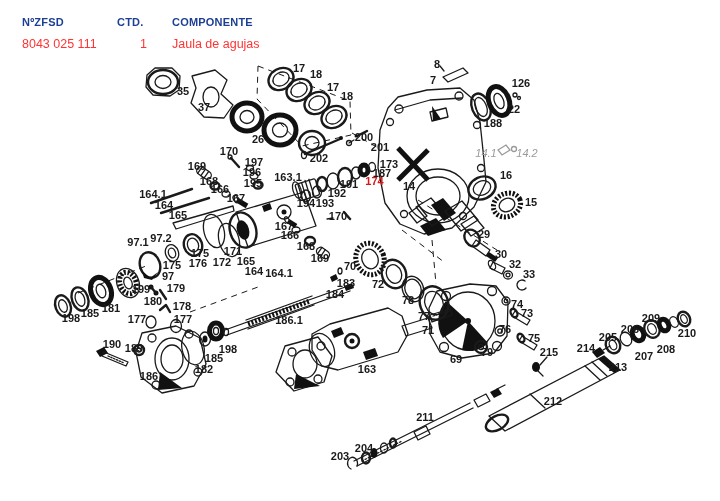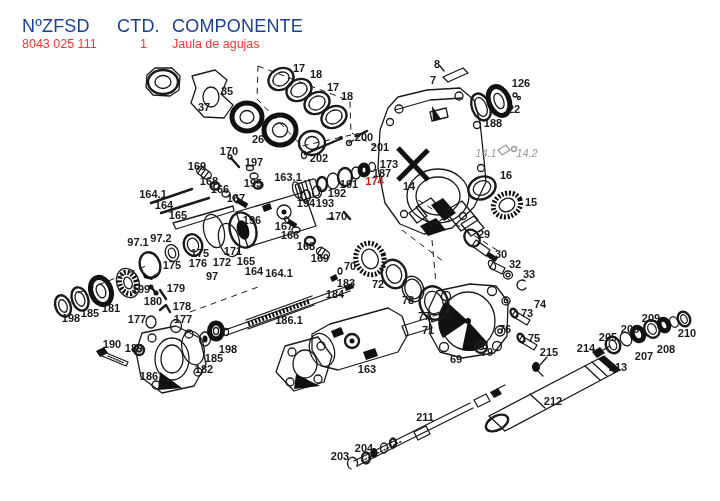--- a/index.html
+++ b/index.html
@@ -1,18 +1,18 @@
 <!DOCTYPE html>
 <html style="--blue: #1c3f94; --red: #ff3333; --hl: #d81818;"><head>
 <meta charset="utf-8">
 <style>
   html,body{margin:0;padding:0;background:#fff;}
   .screen{position:relative;width:720px;height:501px;background:#ffffff;
           font-family:"Liberation Sans",sans-serif;overflow:hidden;}
-  .hcell{position:absolute;font-weight:normal;font-size:18px;color:var(--blue,#1c3f94);letter-spacing:.2px;white-space:nowrap;}
+  .hcell{position:absolute;font-weight:bold;font-size:11px;color:var(--blue,#1c3f94);letter-spacing:.2px;white-space:nowrap;}
   .rcell{position:absolute;font-size:12.5px;color:var(--red,#ff3333);white-space:nowrap;}
   .plbl{position:absolute;transform:translate(-50%,-50%);font-size:11px;font-weight:bold;
         color:#1a1a1a;white-space:nowrap;line-height:1;}
   .plbl.red{color:var(--hl,#d81818);padding-left:17px;}
   .plbl.gray{color:#9a9a9a;font-style:italic;font-weight:normal;}
   svg.art{position:absolute;left:0;top:0;}
   svg.art *{vector-effect:none;}
   .ln{fill:none;stroke:#1a1a1a;stroke-width:1.3;stroke-linecap:round;stroke-linejoin:round;}
   .l2{fill:none;stroke:#1a1a1a;stroke-width:2.4;stroke-linecap:round;stroke-linejoin:round;}
   .l4{fill:none;stroke:#111;stroke-width:5;}
@@ -385,40 +385,40 @@
   <div>
     <span class="hcell" style="left:22px;top:16px">NºZFSD</span>
     <span class="hcell" style="left:117px;top:16px">CTD.</span>
     <span class="hcell" style="left:172px;top:16px">COMPONENTE</span>
     <span class="rcell" style="left:22px;top:37px">8043 025 111</span>
     <span class="rcell" style="left:140px;top:37px">1</span>
     <span class="rcell" style="left:172px;top:37px">Jaula de agujas</span>
   </div>
 
   <div>
-      <span class="plbl" style="left: 183px; top: 91px; margin-left: 44px;">35</span>
+      <span class="plbl" style="left: 183px; top: 91px;">35</span>
       <span class="plbl" style="left: 204px; top: 107px;">37</span>
       <span class="plbl" style="left: 258px; top: 139px;">26</span>
       <span class="plbl" style="left: 299px; top: 68px;">17</span>
       <span class="plbl" style="left: 316px; top: 74px;">18</span>
       <span class="plbl" style="left: 333px; top: 87px;">17</span>
       <span class="plbl" style="left: 347px; top: 96px;">18</span>
       <span class="plbl" style="left: 437px; top: 64px;">8</span>
       <span class="plbl" style="left: 433px; top: 80px;">7</span>
       <span class="plbl" style="left: 521px; top: 83px;">126</span>
       <span class="plbl" style="left: 514px; top: 109px;">22</span>
       <span class="plbl" style="left: 493px; top: 123px;">188</span>
       <span class="plbl gray" style="left: 486px; top: 153px;">14.1</span>
       <span class="plbl gray" style="left: 527px; top: 153px;">14.2</span>
       <span class="plbl" style="left: 364px; top: 137px;">200</span>
       <span class="plbl" style="left: 348px; top: 147px; margin-left: 32px;">201</span>
       <span class="plbl" style="left: 319px; top: 158px;">202</span>
       <span class="plbl" style="left: 229px; top: 151px;">170</span>
       <span class="plbl" style="left: 254px; top: 162px;">197</span>
-      <span class="plbl" style="left: 252px; top: 172px; margin-top: 48px;">196</span>
+      <span class="plbl" style="left: 252px; top: 172px;">196</span>
       <span class="plbl" style="left: 253px; top: 183px;">195</span>
       <span class="plbl" style="left: 197px; top: 166px;">169</span>
       <span class="plbl" style="left: 209px; top: 181px;">168</span>
       <span class="plbl" style="left: 220px; top: 189px;">166</span>
       <span class="plbl" style="left: 236px; top: 198px;">167</span>
       <span class="plbl" style="left: 153px; top: 194px;">164.1</span>
       <span class="plbl" style="left: 164px; top: 205px;">164</span>
       <span class="plbl" style="left: 178px; top: 215px;">165</span>
       <span class="plbl" style="left: 288px; top: 177px;">163.1</span>
       <span class="plbl" style="left: 306px; top: 203px;">194</span>
@@ -450,21 +450,21 @@
       <span class="plbl" style="left: 138px; top: 242px;">97.1</span>
       <span class="plbl" style="left: 161px; top: 238px;">97.2</span>
       <span class="plbl" style="left: 200px; top: 253px;">175</span>
       <span class="plbl" style="left: 198px; top: 263px;">176</span>
       <span class="plbl" style="left: 172px; top: 265px;">175</span>
       <span class="plbl" style="left: 233px; top: 251px;">171</span>
       <span class="plbl" style="left: 222px; top: 262px;">172</span>
       <span class="plbl" style="left: 246px; top: 261px;">165</span>
       <span class="plbl" style="left: 254px; top: 271px;">164</span>
       <span class="plbl" style="left: 279px; top: 273px;">164.1</span>
-      <span class="plbl" style="left: 168px; top: 276px; margin-left: 44px;">97</span>
+      <span class="plbl" style="left: 168px; top: 276px;">97</span>
       <span class="plbl" style="left: 141px; top: 289px;">199</span>
       <span class="plbl" style="left: 176px; top: 288px;">179</span>
       <span class="plbl" style="left: 182px; top: 306px;">178</span>
       <span class="plbl" style="left: 137px; top: 319px;">177</span>
       <span class="plbl" style="left: 183px; top: 319px;">177</span>
       <span class="plbl" style="left: 130px; top: 301px; margin-left: 23px;">180</span>
       <span class="plbl" style="left: 111px; top: 308px;">181</span>
       <span class="plbl" style="left: 90px; top: 313px;">185</span>
       <span class="plbl" style="left: 71px; top: 318px;">198</span>
       <span class="plbl" style="left: 134px; top: 336px; margin-top: 12px;">189</span>
@@ -473,21 +473,21 @@
       <span class="plbl" style="left: 204px; top: 369px;">182</span>
       <span class="plbl" style="left: 214px; top: 358px;">185</span>
       <span class="plbl" style="left: 228px; top: 349px;">198</span>
       <span class="plbl" style="left: 289px; top: 320px;">186.1</span>
       <span class="plbl" style="left: 367px; top: 369px;">163</span>
       <span class="plbl" style="left: 456px; top: 359px;">69</span>
       <span class="plbl" style="left: 487px; top: 352px;">79</span>
       <span class="plbl" style="left: 505px; top: 329px;">76</span>
       <span class="plbl" style="left: 534px; top: 338px;">75</span>
       <span class="plbl" style="left: 527px; top: 313px;">73</span>
-      <span class="plbl" style="left: 540px; top: 304px;">74</span>
+      <span class="plbl" style="left: 517px; top: 304px;">74</span>
       <span class="plbl" style="left: 549px; top: 352px;">215</span>
       <span class="plbl" style="left: 586px; top: 348px; text-align: center;">214</span>
       <span class="plbl" style="left: 618px; top: 367px;">213</span>
       <span class="plbl" style="left: 608px; top: 337px;">205</span>
       <span class="plbl" style="left: 630px; top: 329px; text-align: right;">206</span>
       <span class="plbl" style="left: 651px; top: 318px;">209</span>
       <span class="plbl" style="left: 644px; top: 356px;">207</span>
       <span class="plbl" style="left: 666px; top: 349px;">208</span>
       <span class="plbl" style="left: 687px; top: 333px;">210</span>
       <span class="plbl" style="left: 553px; top: 401px;">212</span>

